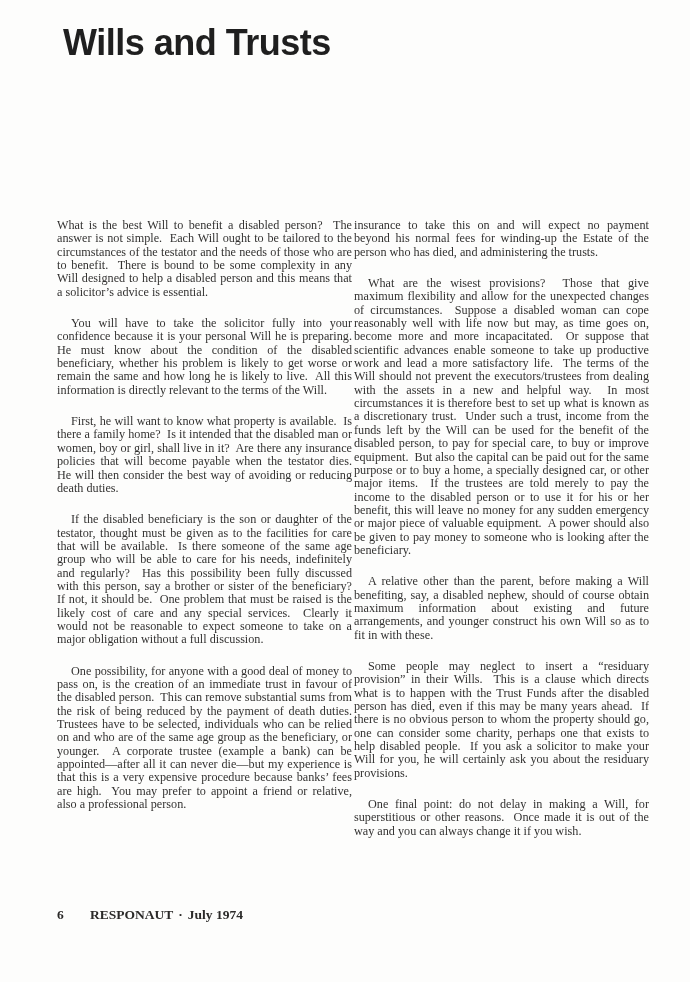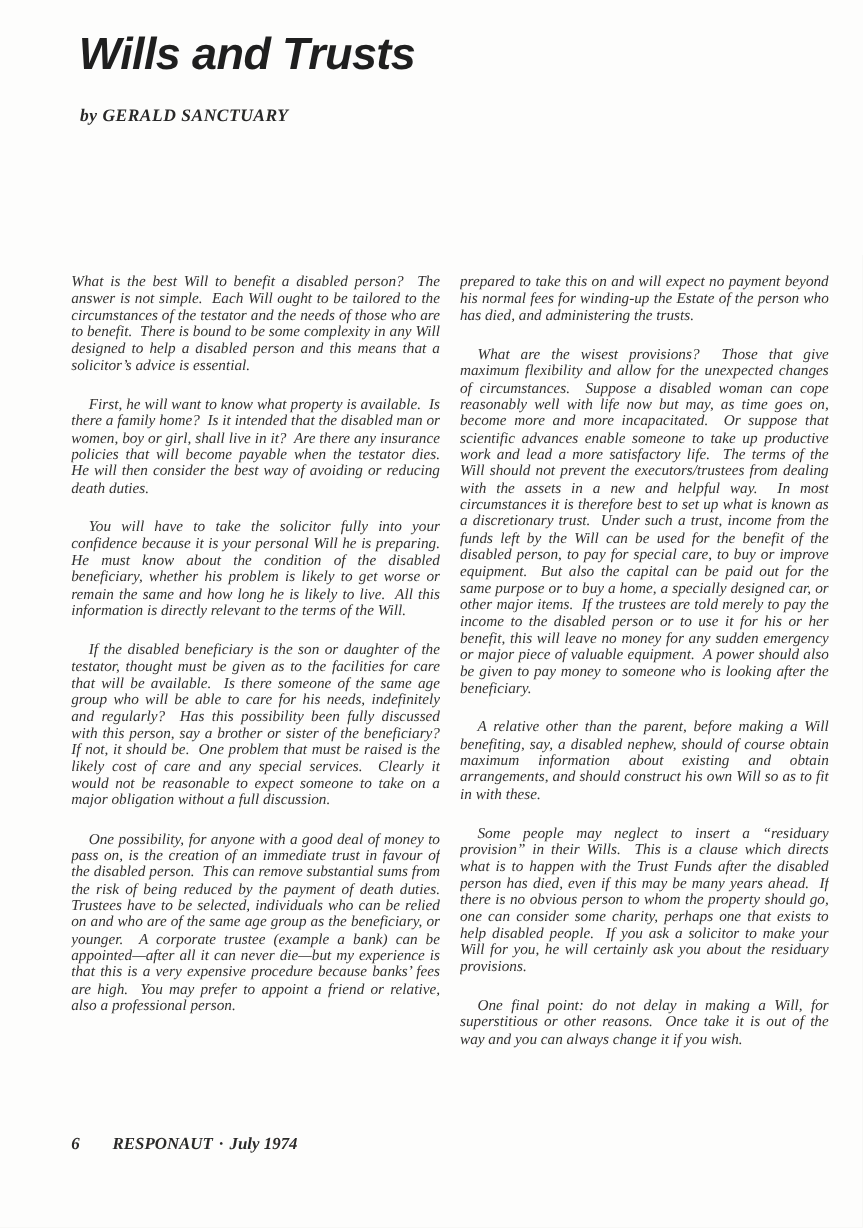--- a/index.html
+++ b/index.html
@@ -1,15 +1,15 @@
 <!DOCTYPE html>
 <html><head>
 <meta charset="utf-8">
 <style>
-  * { margin: 0; padding: 0; box-sizing: border-box; font-style: italic; }
+  * { margin: 0; padding: 0; box-sizing: border-box; }
   html, body { width: 690px; height: 982px; overflow: hidden; }
   body { background: #f0f0ee; }
 
   .page {
     position: relative;
     width: 690px;
     height: 982px;
     background: #fdfdfc;
     font-family: "Liberation Serif", serif;
     color: #323232;
@@ -38,21 +38,21 @@
     color: #292929;
   }
 
   .columns {
     position: absolute;
     left: 57px;
     top: 219px;
     width: 606px;
     height: 688px;
     display: flex;
-    gap: 16px;
+    gap: 2px;
     overflow: hidden;
   }
 
   .column {
     width: 295px;
     height: 688px;
     overflow: hidden;
     font-size: 12.2px;
     line-height: 13.35px;
     text-align: justify;
@@ -81,38 +81,37 @@
   .page-footer .pageno { display: inline-block; width: 33px; }
   .page-footer .sep { margin: 0 5px; }
 </style>
 </head>
 <body>
 
 <div class="page">
 
   <h1 class="article-title">Wills and Trusts</h1>
 
-  <div class="byline">by GERALD SANCTUARY</div>
 
   <div class="columns">
 
     <div class="column">
       <p>What is the best Will to benefit a disabled person?  The answer is not simple.  Each Will ought to be tailored to the circumstances of the testator and the needs of those who are to benefit.  There is bound to be some complexity in any Will designed to help a disabled person and this means that a solicitor’s advice is essential.</p>
+      <p>You will have to take the solicitor fully into your confidence because it is your personal Will he is preparing.  He must know about the condition of the disabled beneficiary, whether his problem is likely to get worse or remain the same and how long he is likely to live.  All this information is directly relevant to the terms of the Will.</p>
       <p>First, he will want to know what property is available.  Is there a family home?  Is it intended that the disabled man or women, boy or girl, shall live in it?  Are there any insurance policies that will become payable when the testator dies.  He will then consider the best way of avoiding or reducing death duties.</p>
-      <p>You will have to take the solicitor fully into your confidence because it is your personal Will he is preparing.  He must know about the condition of the disabled beneficiary, whether his problem is likely to get worse or remain the same and how long he is likely to live.  All this information is directly relevant to the terms of the Will.</p>
       <p>If the disabled beneficiary is the son or daughter of the testator, thought must be given as to the facilities for care that will be available.  Is there someone of the same age group who will be able to care for his needs, indefinitely and regularly?  Has this possibility been fully discussed with this person, say a brother or sister of the beneficiary?  If not, it should be.  One problem that must be raised is the likely cost of care and any special services.  Clearly it would not be reasonable to expect someone to take on a major obligation without a full discussion.</p>
       <p>One possibility, for anyone with a good deal of money to pass on, is the creation of an immediate trust in favour of the disabled person.  This can remove substantial sums from the risk of being reduced by the payment of death duties.  Trustees have to be selected, individuals who can be relied on and who are of the same age group as the beneficiary, or younger.  A corporate trustee (example a bank) can be appointed—after all it can never die—but my experience is that this is a very expensive procedure because banks’ fees are high.  You may prefer to appoint a friend or relative, also a professional person.</p>
     </div>
 
     <div class="column">
-      <p>prepared to take this on and will expect no payment beyond his normal fees for winding-up the Estate of the person who has died, and administering the trusts.</p>
+      <p>insurance to take this on and will expect no payment beyond his normal fees for winding-up the Estate of the person who has died, and administering the trusts.</p>
       <p>What are the wisest provisions?  Those that give maximum flexibility and allow for the unexpected changes of circumstances.  Suppose a disabled woman can cope reasonably well with life now but may, as time goes on, become more and more incapacitated.  Or suppose that scientific advances enable someone to take up productive work and lead a more satisfactory life.  The terms of the Will should not prevent the executors/trustees from dealing with the assets in a new and helpful way.  In most circumstances it is therefore best to set up what is known as a discretionary trust.  Under such a trust, income from the funds left by the Will can be used for the benefit of the disabled person, to pay for special care, to buy or improve equipment.  But also the capital can be paid out for the same purpose or to buy a home, a specially designed car, or other major items.  If the trustees are told merely to pay the income to the disabled person or to use it for his or her benefit, this will leave no money for any sudden emergency or major piece of valuable equipment.  A power should also be given to pay money to someone who is looking after the beneficiary.</p>
-      <p>A relative other than the parent, before making a Will benefiting, say, a disabled nephew, should of course obtain maximum information about existing and obtain arrangements, and should construct his own Will so as to fit in with these.</p>
+      <p>A relative other than the parent, before making a Will benefiting, say, a disabled nephew, should of course obtain maximum information about existing and future arrangements, and younger construct his own Will so as to fit in with these.</p>
       <p>Some people may neglect to insert a “residuary provision” in their Wills.  This is a clause which directs what is to happen with the Trust Funds after the disabled person has died, even if this may be many years ahead.  If there is no obvious person to whom the property should go, one can consider some charity, perhaps one that exists to help disabled people.  If you ask a solicitor to make your Will for you, he will certainly ask you about the residuary provisions.</p>
-      <p>One final point: do not delay in making a Will, for superstitious or other reasons.  Once take it is out of the way and you can always change it if you wish.</p>
+      <p>One final point: do not delay in making a Will, for superstitious or other reasons.  Once made it is out of the way and you can always change it if you wish.</p>
     </div>
 
   </div>
 
   <div class="page-footer">
     <span class="pageno">6</span>
     <span>RESPONAUT</span>
     <span class="sep">·</span>
     <span>July 1974</span>
   </div>

